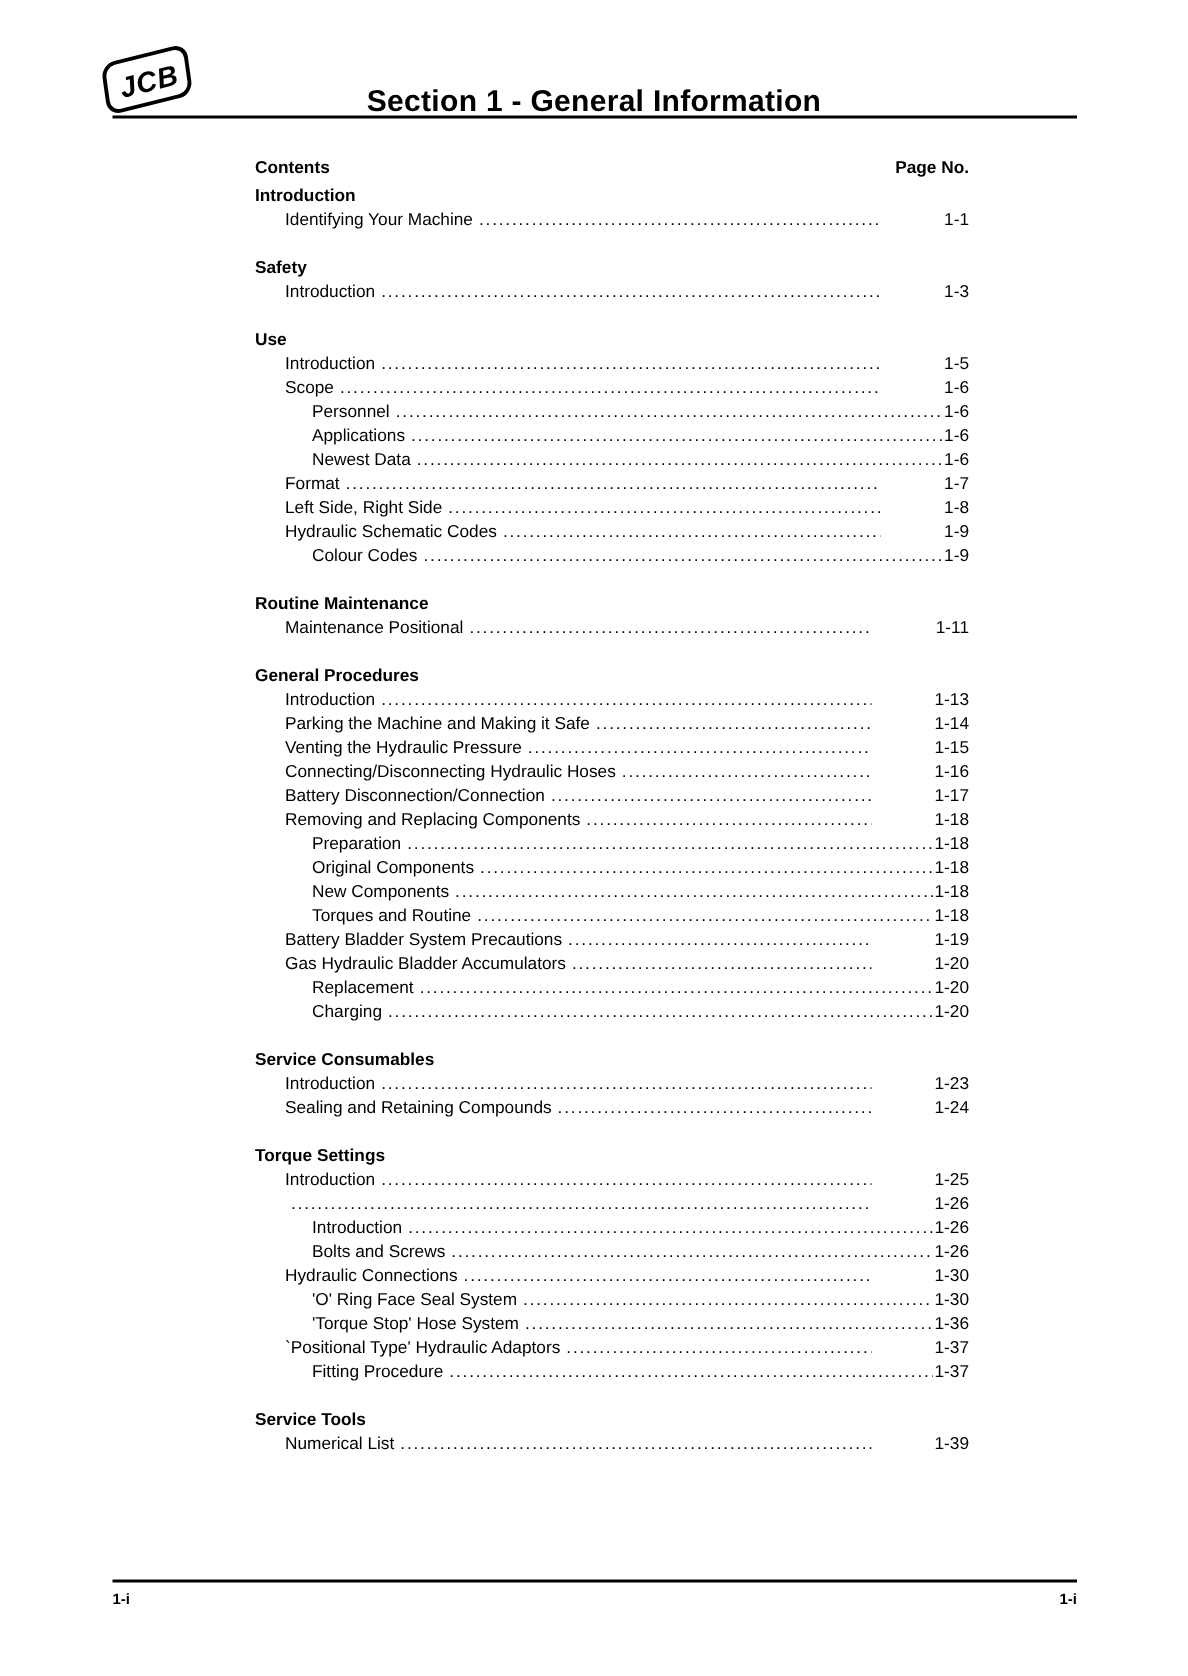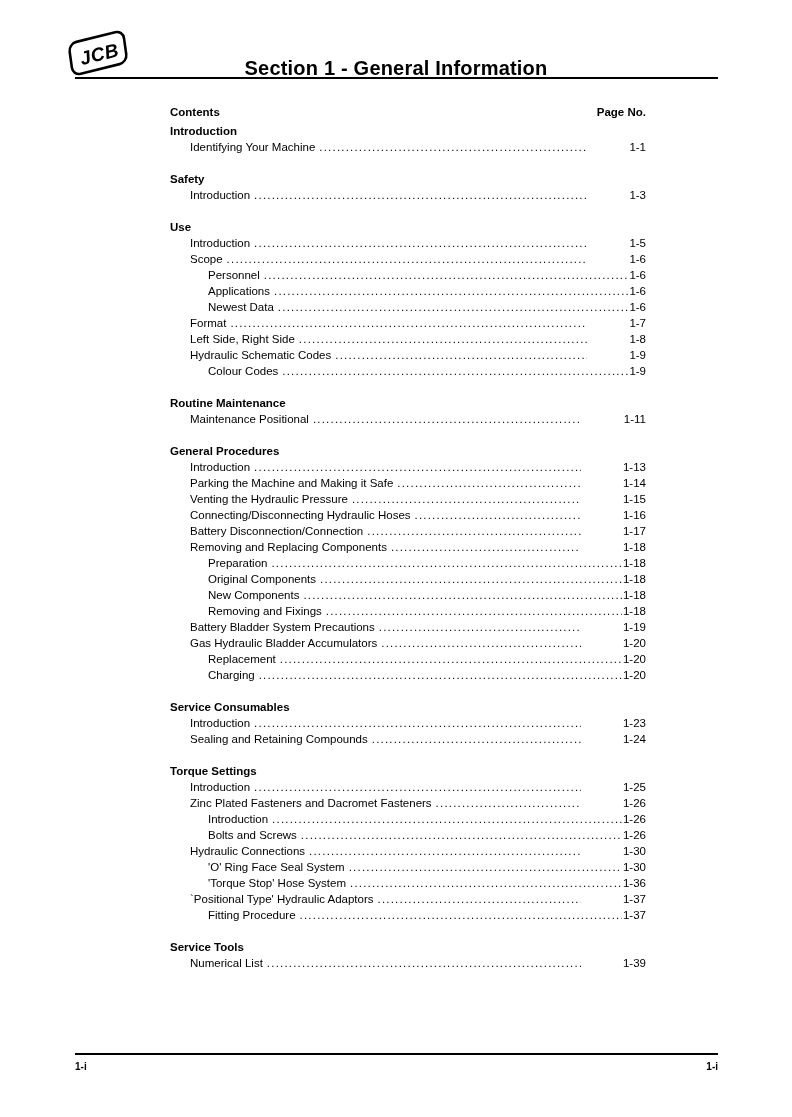--- a/index.html
+++ b/index.html
@@ -218,21 +218,21 @@
     <span class="pg">1-18</span>
   </div>
 
   <div class="toc-row l2">
     <span class="lbl">New Components</span>
     <span class="dots"></span>
     <span class="pg">1-18</span>
   </div>
 
   <div class="toc-row l2">
-    <span class="lbl">Removing and Fixings</span>
+    <span class="lbl">Torques and Routine</span>
     <span class="dots"></span>
     <span class="pg">1-18</span>
   </div>
 
   <div class="toc-row l1">
     <span class="lbl">Battery Bladder System Precautions</span>
     <span class="dots"></span>
     <span class="pg">1-19</span>
   </div>
 
@@ -276,21 +276,20 @@
   <section class="toc-section">
     <h2 class="sec-title">Torque Settings</h2>
     <div class="sec-items">
   <div class="toc-row l1">
     <span class="lbl">Introduction</span>
     <span class="dots"></span>
     <span class="pg">1-25</span>
   </div>
 
   <div class="toc-row l1">
-    <span class="lbl">Zinc Plated Fasteners and Dacromet Fasteners</span>
     <span class="dots"></span>
     <span class="pg">1-26</span>
   </div>
 
   <div class="toc-row l2">
     <span class="lbl">Introduction</span>
     <span class="dots"></span>
     <span class="pg">1-26</span>
   </div>
 

